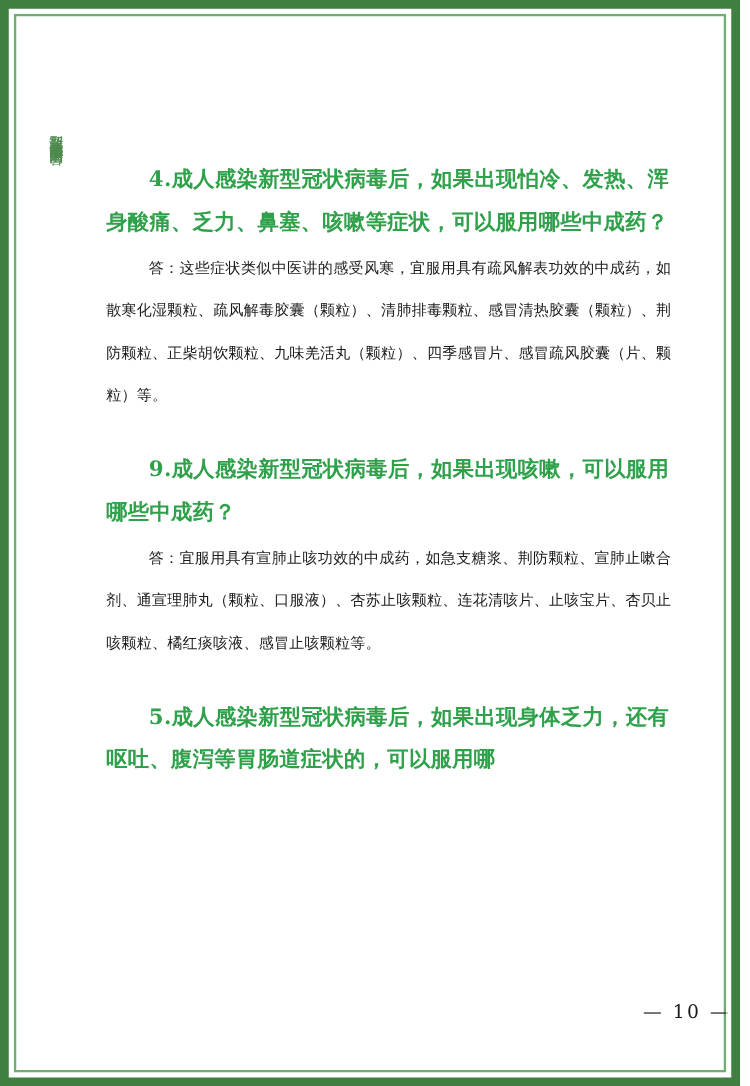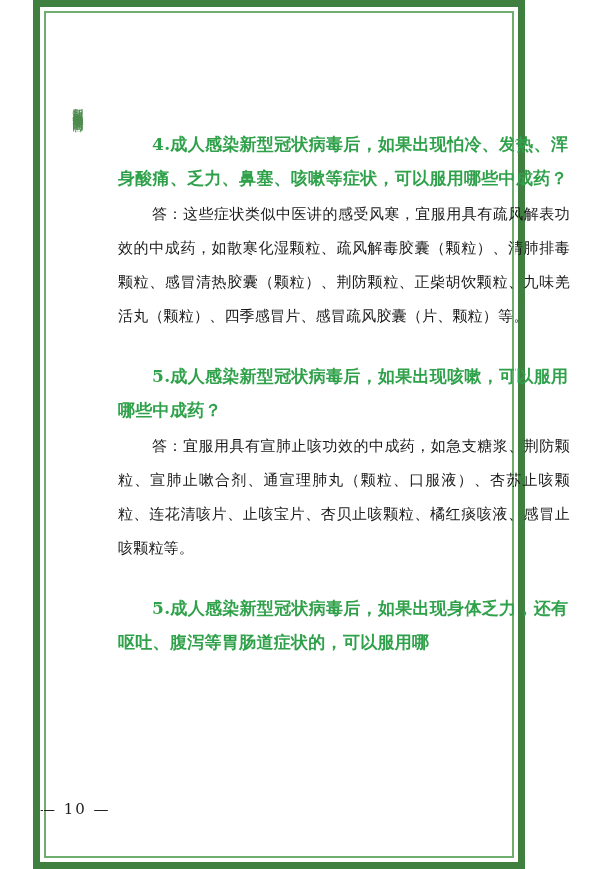--- a/index.html
+++ b/index.html
@@ -13,29 +13,28 @@
     font-family: "DejaVu Serif", "Liberation Serif", serif;
     overflow: hidden;
     position: relative;
   }
 
   
   .page {
     position: absolute;
     left: 0;
     top: 0;
-    width: 492px;
+    width: 592px;
     height: 869px;
     box-sizing: border-box;
     border-left: 7px solid #3f7f3f;
     border-right: 7px solid #3f7f3f;
     border-top: 7px solid #3f7f3f;
     border-bottom: 7px solid #3f7f3f;
     background: #ffffff;
-    margin-left: 33px;
   }
   .page::after {
     content: "";
     position: absolute;
     left: 3px;
     top: 3px;
     right: 3px;
     bottom: 3px;
     border: 1px solid #ffffff;
     pointer-events: none;
@@ -87,35 +86,35 @@
     font-size: 17px;
     line-height: 34px;
     text-indent: 34px;
     font-weight: bold;
     letter-spacing: 0.3px;
     font-family: "DejaVu Serif", "Liberation Serif", serif;
   }
 
   .answer {
     color: #1a1a1a;
-    font-size: 15px;
+    font-size: 12px;
     line-height: 34px;
     text-indent: 34px;
     letter-spacing: 0.2px;
     margin-top: 2px;
     text-align: justify;
     font-family: "DejaVu Serif", "Liberation Serif", serif;
   }
 
   .page-number {
     position: absolute;
     left: 0;
     right: 0;
     bottom: 44px;
-    text-align: left;
+    text-align: right;
     font-size: 15px;
     color: #1a1a1a;
     letter-spacing: 2px;
     font-family: "DejaVu Serif", "Liberation Serif", serif;
   }
 </style>
 </head>
 <body>
 
 <div class="page">
@@ -124,21 +123,21 @@
   <div class="running-head">新型冠状病毒感染中医药防治问答</div>
 
   <div class="content">
 
     <div class="qa-block">
       <div class="question">4.成人感染新型冠状病毒后，如果出现怕冷、发热、浑身酸痛、乏力、鼻塞、咳嗽等症状，可以服用哪些中成药？</div>
       <div class="answer">答：这些症状类似中医讲的感受风寒，宜服用具有疏风解表功效的中成药，如散寒化湿颗粒、疏风解毒胶囊（颗粒）、清肺排毒颗粒、感冒清热胶囊（颗粒）、荆防颗粒、正柴胡饮颗粒、九味羌活丸（颗粒）、四季感冒片、感冒疏风胶囊（片、颗粒）等。</div>
     </div>
 
     <div class="qa-block">
-      <div class="question">5.成人感染新型冠状病毒后，如果出现咳嗽，可以服用哪些中成药？</div>
+      <div class="question">9.成人感染新型冠状病毒后，如果出现咳嗽，可以服用哪些中成药？</div>
       <div class="answer">答：宜服用具有宣肺止咳功效的中成药，如急支糖浆、荆防颗粒、宣肺止嗽合剂、通宣理肺丸（颗粒、口服液）、杏苏止咳颗粒、连花清咳片、止咳宝片、杏贝止咳颗粒、橘红痰咳液、感冒止咳颗粒等。</div>
     </div>
 
     <div class="qa-block last">
       <div class="question">5.成人感染新型冠状病毒后，如果出现身体乏力，还有呕吐、腹泻等胃肠道症状的，可以服用哪</div>
     </div>
 
   </div>
 
   <div class="page-number">— 10 —</div>

